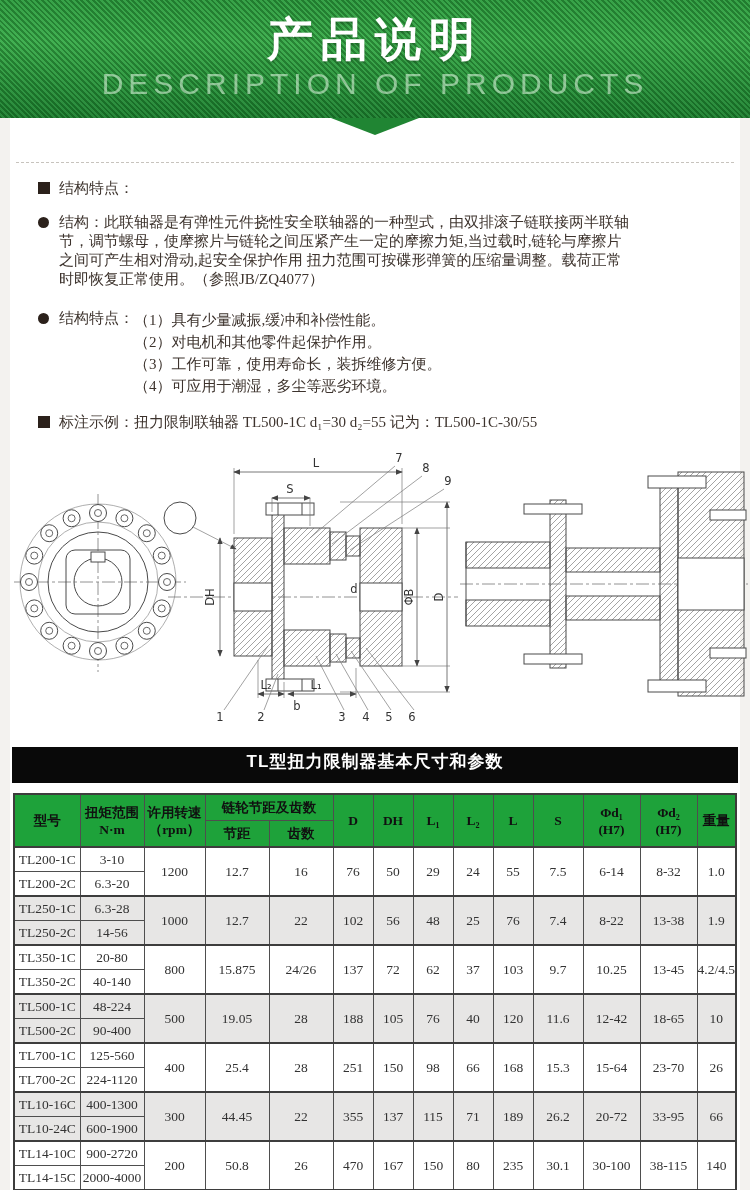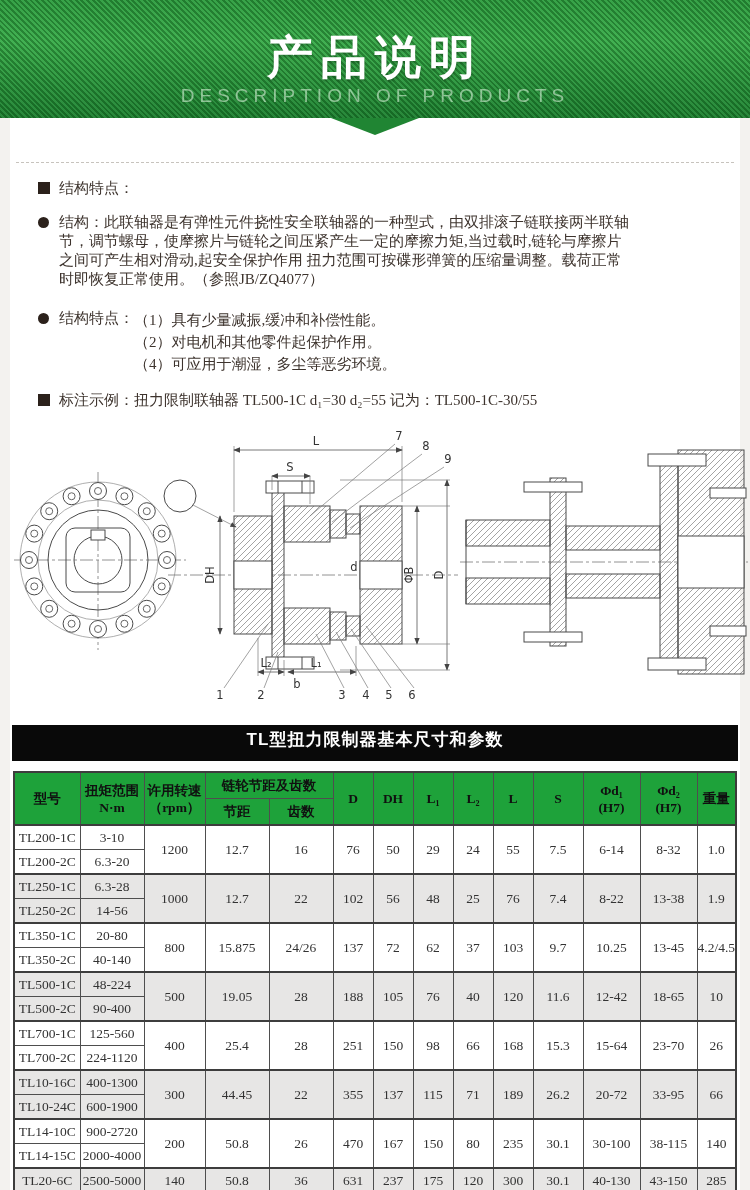--- a/index.html
+++ b/index.html
@@ -7,25 +7,25 @@
     width:750px; background:#f3f2ef;
     font-family:"Liberation Serif","DejaVu Serif",serif;
     color:#3d332d;
   }
   
   .banner{position:relative;height:118px;text-align:center;
     background:linear-gradient(180deg,#2f9e41 0%,#3aad4b 35%,#1f8232 100%);}
   .banner::before{content:"";position:absolute;inset:0;
     background:repeating-linear-gradient(45deg,rgba(0,45,5,.30) 0 2px,rgba(255,255,255,.04) 2px 4px);}
   .banner-inner{position:relative;z-index:1;}
-  .banner-title{padding-top:32px;font-family:"Liberation Sans",sans-serif;
+  .banner-title{padding-top:14px;font-family:"Liberation Sans",sans-serif;
     font-weight:bold;font-size:46px;line-height:50px;color:#fff;letter-spacing:8px;
     text-shadow:0 2px 3px rgba(0,0,0,.25);}
   .banner-subtitle{margin-top:3px;font-family:"Liberation Sans",sans-serif;
-    font-size:19px;letter-spacing:5px;color:rgba(230,250,230,.55);}
+    font-size:30px;letter-spacing:5px;color:rgba(230,250,230,.55);}
   .banner-notch{position:absolute;left:50%;bottom:-17px;transform:translateX(-50%);
     width:0;height:0;border-left:44px solid transparent;border-right:44px solid transparent;
     border-top:17px solid #208533;z-index:1;}
   
   .panel{margin:0 10px;background:#fff;padding-bottom:18px;}
   .dashed-sep{border-top:1px dashed #c7c3bd;margin:0 6px;padding-top:0;position:relative;top:44px;}
   .content{padding-top:60px;}
   .para{font-size:15px;line-height:19px;}
   .heading-line{margin:0 0 0 28px;}
   .sq-bullet{display:inline-block;width:12px;height:12px;background:#2b211b;margin-right:9px;position:relative;top:1px;}
@@ -80,20 +80,21 @@
     <div class="para bullet-block">
       <span class="dot-bullet"></span><span>结构：</span><span>此联轴器是有弹性元件挠性安全联轴器的一种型式，由双排滚子链联接两半联轴节，调节螺母，使摩擦片与链轮之间压紧产生一定的摩擦力矩,当过载时,链轮与摩擦片之间可产生相对滑动,起安全保护作用 扭力范围可按碟形弹簧的压缩量调整。载荷正常时即恢复正常使用。（参照JB/ZQ4077）</span>
     </div>
 
     <div class="para bullet-block features-block">
       <span class="dot-bullet"></span>
         <span class="feature-label">结构特点：</span>
       <div class="feature-list">
           <div>（1）具有少量减振,缓冲和补偿性能。</div>
           <div>（2）对电机和其他零件起保护作用。</div>
+          <div>（3）工作可靠，使用寿命长，装拆维修方便。</div>
           <div>（4）可应用于潮湿，多尘等恶劣环境。</div>
         </div>
     </div>
 
     <div class="para example-line">
       <span class="sq-bullet"></span><span>标注示例：</span><span>扭力限制联轴器  TL500-1C  d₁=30  d₂=55  记为：TL500-1C-30/55</span>
     </div>
 
     <svg class="drawing" width="740" height="295" viewBox="0 0 740 295">
       <defs>

